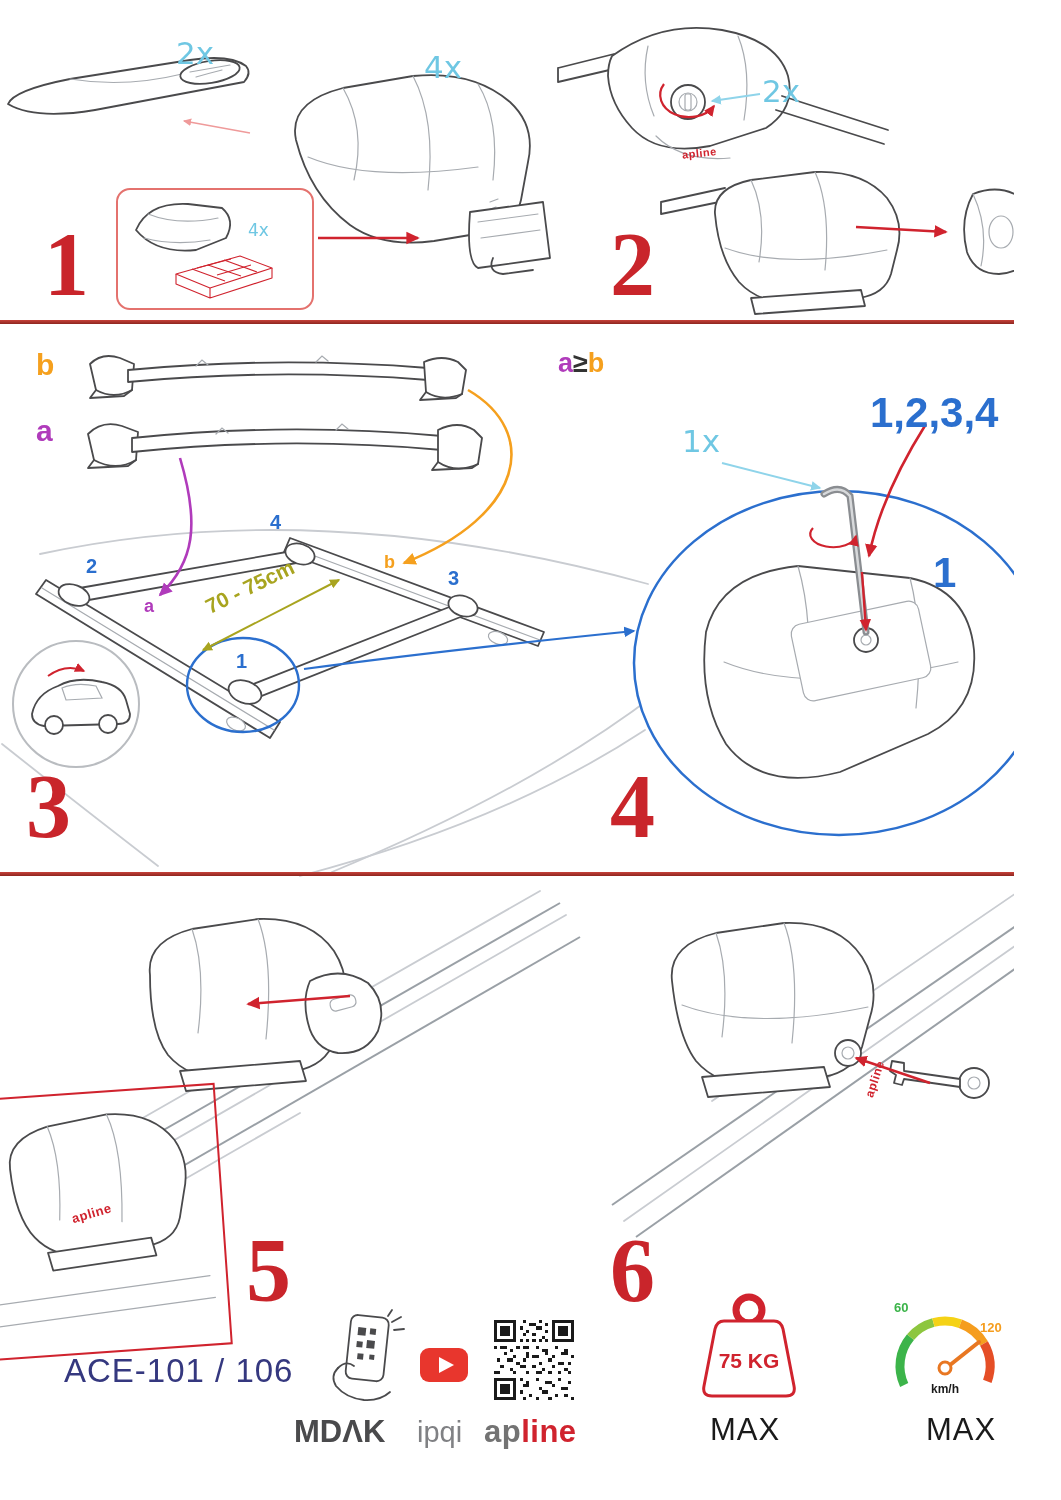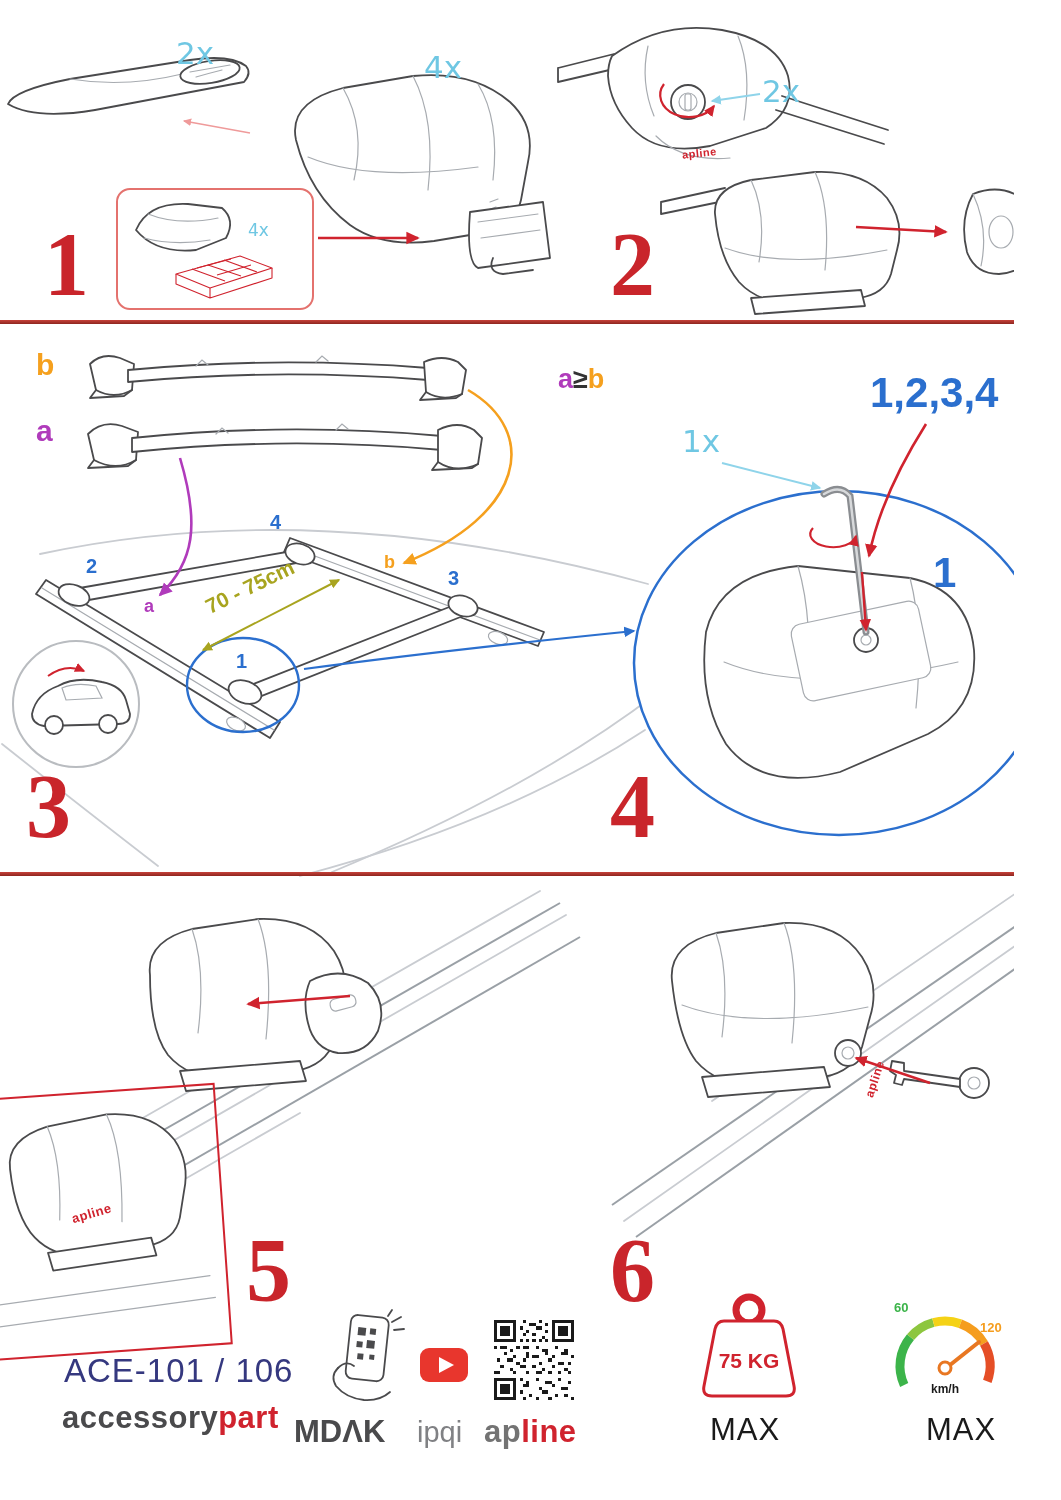--- a/index.html
+++ b/index.html
@@ -171,25 +171,25 @@
   <span class="lbl pos" style="left:86px;top:556px">2</span>
   <span class="lbl pos" style="left:270px;top:512px">4</span>
   <span class="lbl pos-sm orangec" style="left:384px;top:553px">b</span>
   <span class="lbl pos" style="left:448px;top:568px">3</span>
   <span class="lbl pos-sm purple" style="left:144px;top:597px">a</span>
   <span class="lbl pos" style="left:236px;top:651px">1</span>
   <span class="lbl olive" style="left:202px;top:598px;font-size:21px;font-weight:700;transform:rotate(-26deg);transform-origin:left top">70 - 75cm</span>
 
   <span class="lbl stepnum" style="left:26px;top:762px">3</span>
 
-  <span class="lbl cond" style="left:558px;top:366px">
+  <span class="lbl cond" style="left:558px;top:350px">
     <span class="purple">a</span><span style="color:#333">≥</span><span class="orangec">b</span>
   </span>
 
-  <span class="lbl seq" style="left:870px;top:372px">1,2,3,4</span>
+  <span class="lbl seq" style="left:870px;top:392px">1,2,3,4</span>
   <span class="lbl cyan" style="left:682px;top:426px">1x</span>
 
   <svg class="abs" style="left:628px;top:482px;z-index:1" width="425" height="360" viewBox="0 0 425 360">
     <ellipse cx="211" cy="181" rx="205" ry="172" stroke="#2b6fce" stroke-width="2.5" fill="#fff"></ellipse>
     <path class="df" d="M78,150 Q92,92 170,84 L282,96 Q340,108 346,168 Q350,226 300,252 L212,290 Q134,310 98,262 Q70,216 78,150 Z" stroke-width="2"></path>
     <path class="l" d="M170,84 Q186,140 178,210"></path>
     <path class="l" d="M282,96 Q296,150 288,226"></path>
     <path class="l" d="M96,180 Q180,214 330,180"></path>
     <rect class="lf" x="168" y="130" width="130" height="78" rx="10" transform="rotate(-12 233 169)"></rect>
     <circle class="df" cx="238" cy="158" r="12"></circle>
@@ -247,23 +247,20 @@
       <circle class="df" cx="422" cy="198" r="15" stroke-width="2"></circle>
       <circle class="l" cx="422" cy="198" r="6" fill="#fff"></circle>
       <path class="df" d="M408,194 L352,186 L352,178 L340,176 L338,186 L344,190 L342,198 L350,200 L352,194 L408,202 Z" stroke-width="1.5"></path>
     </g>
   </svg>
 
   <span class="sticker" style="left:856px;top:1072px;transform:rotate(-72deg);font-size:12px">apline</span>
   <span class="lbl stepnum" style="left:610px;top:1226px">6</span>
 
   <span class="lbl footer-model" style="left:64px;top:1354px">ACE-101 / 106</span>
-  <span class="lbl footer-brand" style="left:62px;top:1402px">
-    <span class="g">accessory</span><span class="r">part</span>
-  </span>
 
   <svg class="abs" style="left:320px;top:1310px;z-index:1" width="88" height="92" viewBox="0 0 88 92">
     <g transform="rotate(6 46 40)">
       <rect x="28" y="6" width="38" height="64" rx="7" class="df" stroke-width="2.4"></rect>
       <g fill="#4a4a4c">
         <rect x="36" y="18" width="8" height="8"></rect>
           <rect x="48" y="18" width="6" height="6"></rect>
         <rect x="36" y="32" width="6" height="6"></rect>
           <rect x="46" y="30" width="8" height="8"></rect>
         <rect x="38" y="44" width="6" height="6"></rect>

